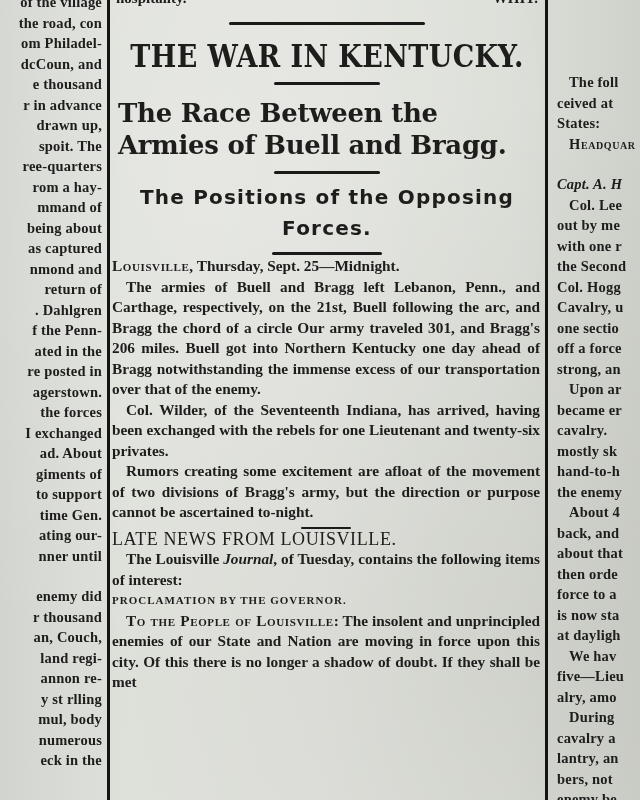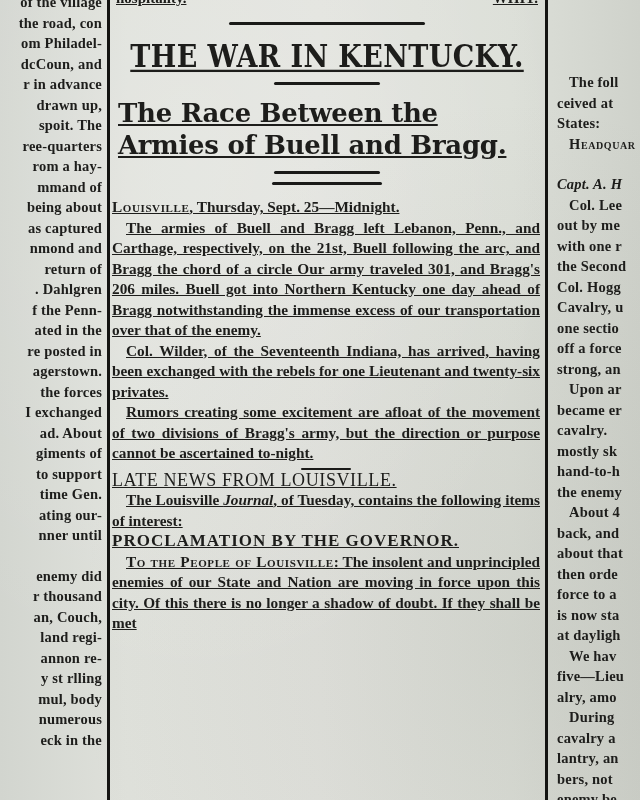--- a/index.html
+++ b/index.html
@@ -16,21 +16,21 @@
       radial-gradient(ellipse at 80% 80%, rgba(120,120,110,0.12), transparent 60%),
       linear-gradient(90deg, #d2d5cf 0%, #dfe1db 20%, #e2e3de 50%, #dcdfd8 80%, #cfd2cb 100%);
   }
   .rule {
     position: absolute; top: 0; bottom: 0; width: 3px; background: #141412;
   }
   .col {
     position: absolute; top: 0; bottom: 0; overflow: hidden;
   }
   .col-left { left: 0; width: 104px; }
-  .col-center { left: 112px; width: 430px; text-decoration: underline; }
+  .col-center { left: 112px; width: 430px; }
   .col-right { left: 551px; width: 89px; }
 
   .line {
     white-space: nowrap; font-weight: bold;
     font-size: 15px; line-height: 20.5px; letter-spacing: 0.2px;
   }
   .col-left .line { text-align: right; padding-right: 2px; font-size: 14.5px; }
   .col-right .line { text-align: left; font-size: 14.5px; }
   .col-left .inner { padding-top: 0px; margin-top: -8px; }
   .col-right .inner { margin-top: 72px; padding-left: 6px; }
@@ -54,34 +54,35 @@
     text-align: center; font-size: 20px; font-weight: bold; line-height: 31px;
     font-family: "DejaVu Sans", sans-serif; letter-spacing: 1.2px;
     padding: 0 6px;
   }
   .body-text { font-size: 15.3px; line-height: 20.5px; font-weight: bold; padding: 0 2px 0 0; }
   .body-text p { margin: 0; text-align: justify; text-align-last: left; }
   .para { text-indent: 14px; }
   .dateline { text-align: right !important; padding-right: 36px; }
   .sc { font-variant: small-caps; letter-spacing: 0.6px; }
   .sub-head { text-align: center !important; font-size: 18px; font-weight: normal; letter-spacing: 0.6px; margin: 2px 0 1px; }
-  .procl { text-align: right; font-size: 17px; letter-spacing: 1px; margin: 2px 0; }
+  .procl { text-align: right; font-size: 11px; letter-spacing: 1px; margin: 2px 0; }
   em { font-style: italic; }
 </style>
 </head>
 <body>
 
 <div class="page">
 
   <div class="col col-left">
     <div class="inner" id="left-lines">
         <div class="line">of the village</div>
         <div class="line">the road, con</div>
         <div class="line">om Philadel-</div>
         <div class="line">dcCoun, and</div>
+        <div class="line">e thousand</div>
         <div class="line">r in advance</div>
         <div class="line">drawn up,</div>
         <div class="line">spoit. The</div>
         <div class="line">ree-quarters</div>
         <div class="line">rom a hay-</div>
         <div class="line">mmand of</div>
         <div class="line">being about</div>
         <div class="line">as captured</div>
         <div class="line">nmond and</div>
         <div class="line">return of</div>
@@ -116,23 +117,24 @@
   <div class="col col-center">
     <div class="top-line">
       <span style="margin-top:-4px">hospitality.</span>
       <span style="margin-top:-4px">WHIT.</span>
     </div>
     <div class="dash" style="width:196px; margin-top:10px"></div>
     <div class="head1">THE WAR IN KENTUCKY.</div>
     <div class="dash" style="width:106px; margin-top:2px"></div>
     <div class="head2" style="margin-top:12px">The Race Between the Armies of Buell and Bragg.</div>
     <div class="dash" style="width:106px; margin-top:10px"></div>
+    <div class="head3" style="margin-top:8px">The Positions of the Opposing Forces.</div>
     <div class="dash" style="width:110px; margin-top:8px"></div>
 
-    <div class="body-text" style="margin-top:12px">
+    <div class="body-text" style="margin-top:1px">
       <p class="dateline"><span class="sc">Louisville</span><span>, Thursday, Sept. 25—Midnight.</span></p>
       <p class="para">The armies of Buell and Bragg left Lebanon, Penn., and Carthage, respectively, on the 21st, Buell following the arc, and Bragg the chord of a circle Our army traveled 301, and Bragg's 206 miles. Buell got into Northern Kentucky one day ahead of Bragg notwithstanding the immense excess of our transportation over that of the enemy.</p>
       <p class="para">Col. Wilder, of the Seventeenth Indiana, has arrived, having been exchanged with the rebels for one Lieutenant and twenty-six privates.</p>
       <p class="para">Rumors creating some excitement are afloat of the movement of two divisions of Bragg's army, but the direction or purpose cannot be ascertained to-night.</p>
       <div class="dash" style="width:50px; height:2px; margin-top:4px"></div>
       <p class="sub-head">LATE NEWS FROM LOUISVILLE.</p>
       <p class="para"><span>The Louisville </span><em>Journal</em><span>, of Tuesday, contains the following items of interest:</span></p>
       <p class="procl">PROCLAMATION BY THE GOVERNOR.</p>
       <p class="para"><span class="sc">To the People of Louisville</span><span>: The insolent and unprincipled enemies of our State and Nation are moving in force upon this city. Of this there is no longer a shadow of doubt. If they shall be met</span></p>
     </div>

